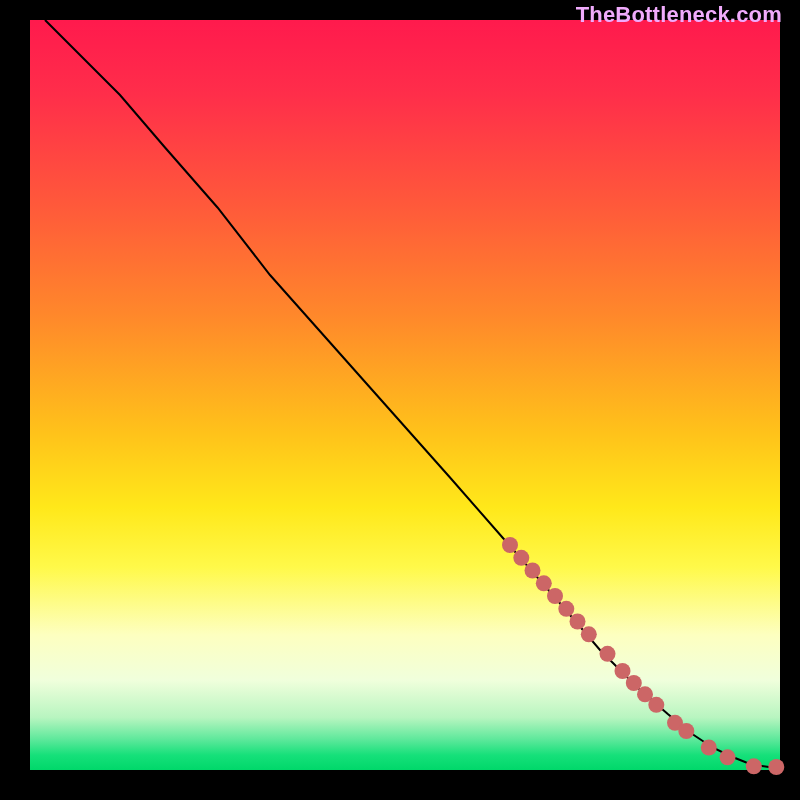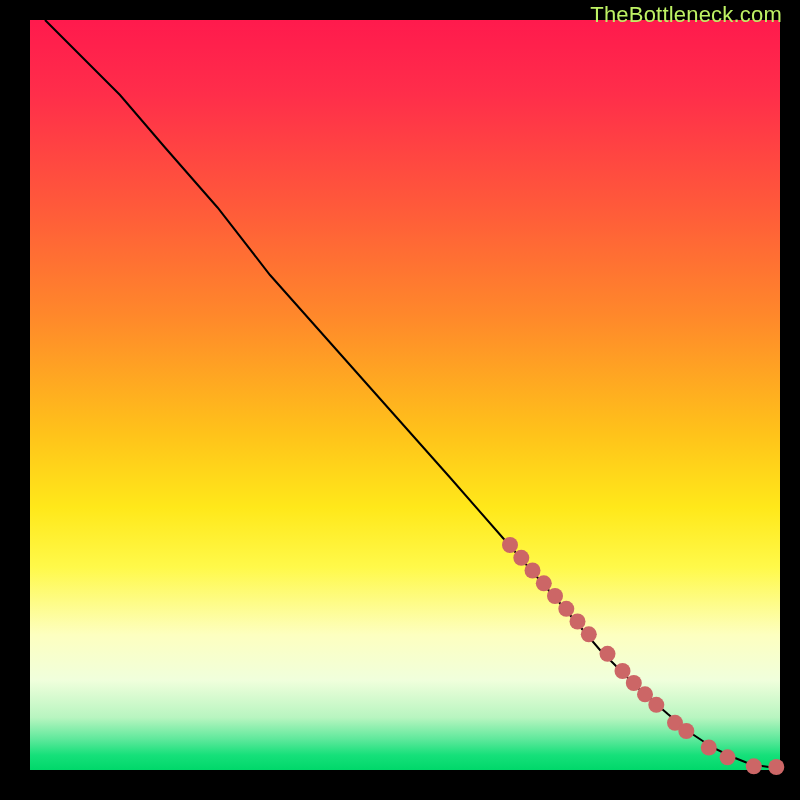--- a/index.html
+++ b/index.html
@@ -36,23 +36,23 @@
       #b8f5c0 93%,
       #5be89a 96%,
       #16e07a 98%,
       #00d86a 100%
     );
   }
   .watermark {
     position: absolute;
     top: 2px;
     right: 18px;
-    color: #bef264;
+    color: #f0abfc;
     font-size: 22px;
-    font-weight: 400;
+    font-weight: 700;
     letter-spacing: 0.2px;
     user-select: none;
   }
   svg.curve {
     position: absolute;
     left: 0;
     top: 0;
     width: 750px;
     height: 750px;
     overflow: visible;

